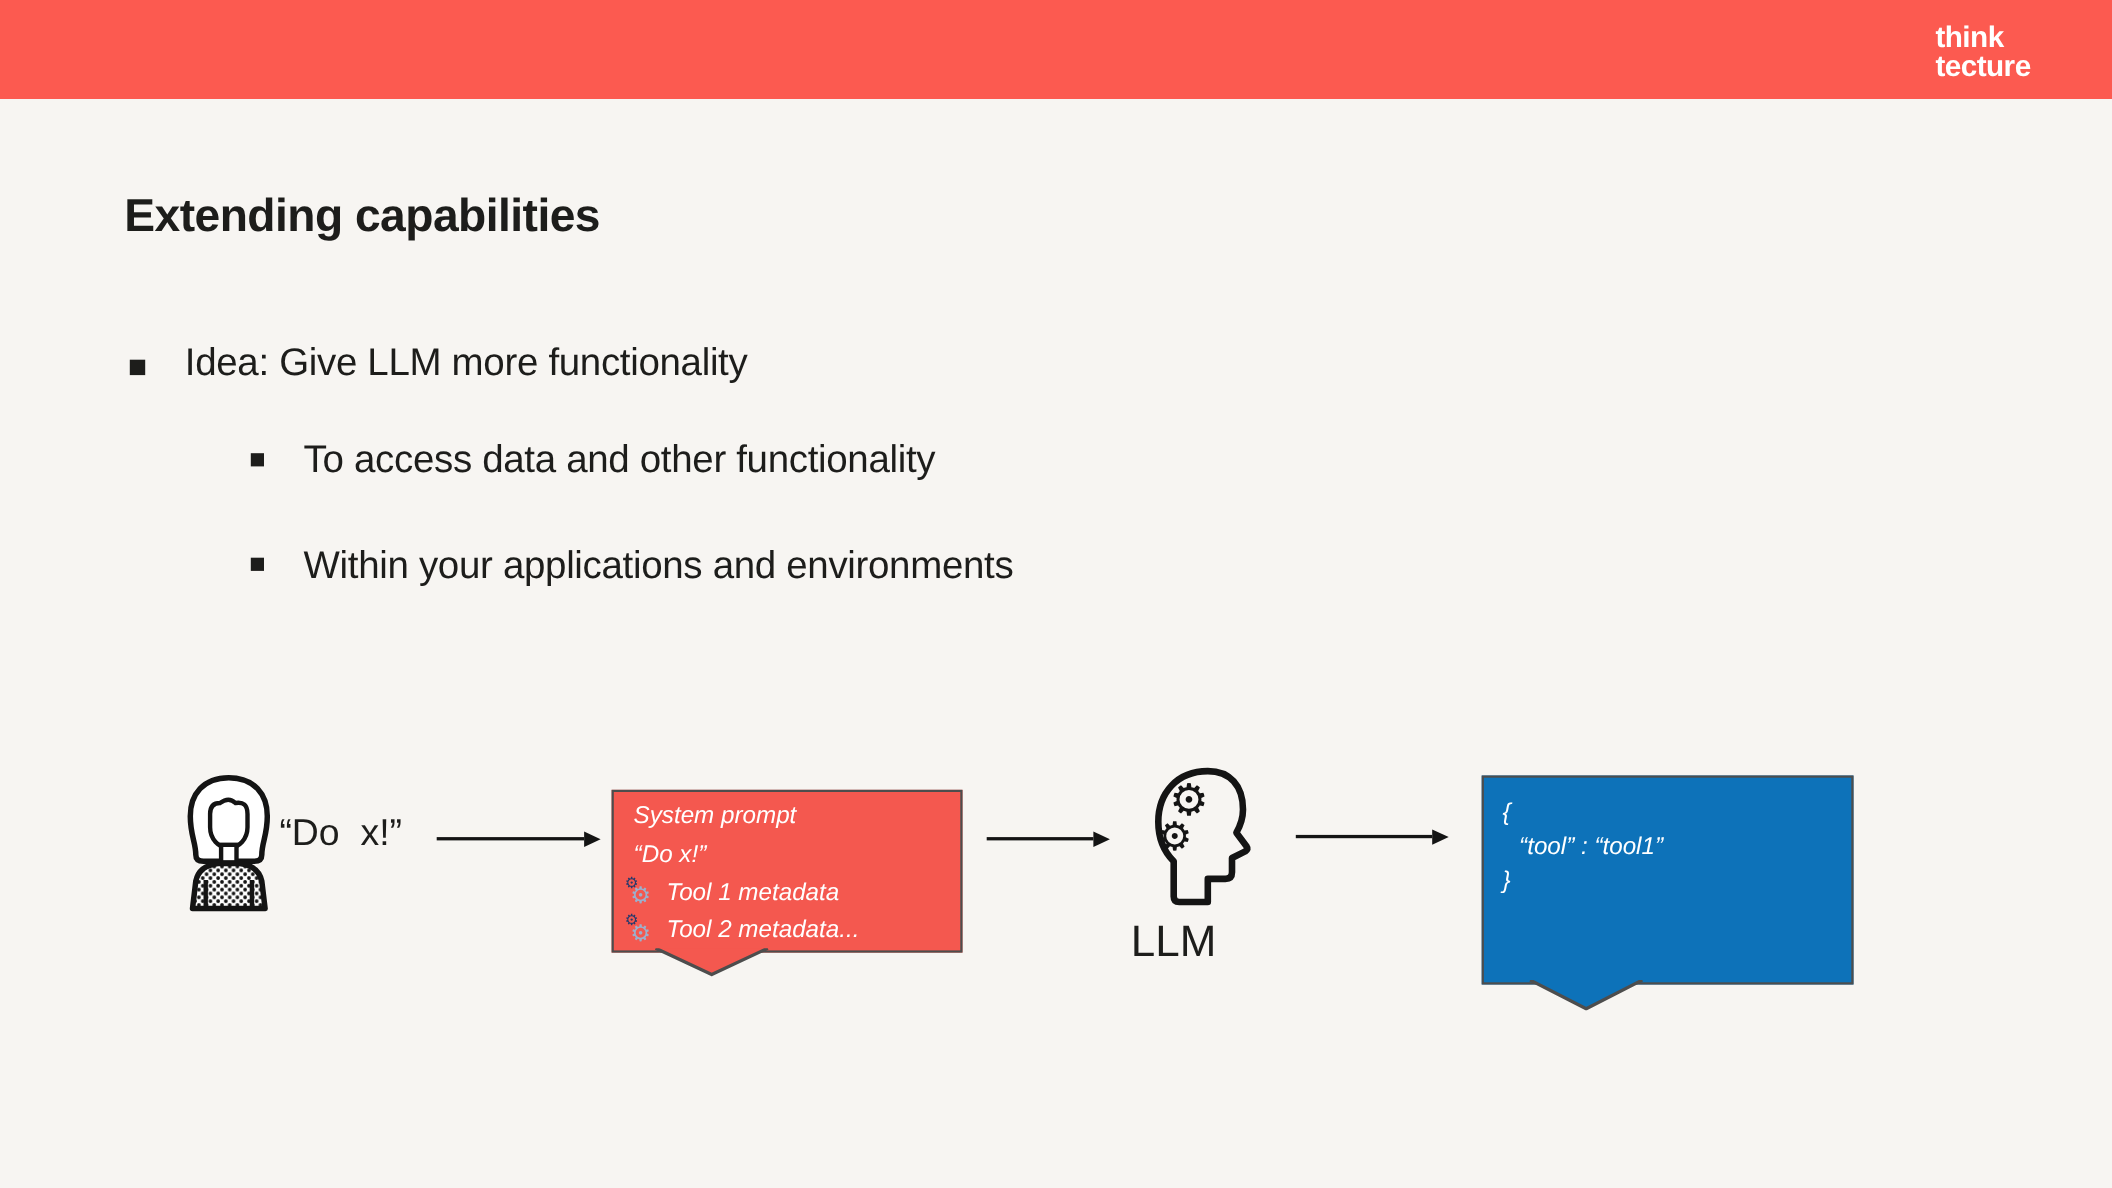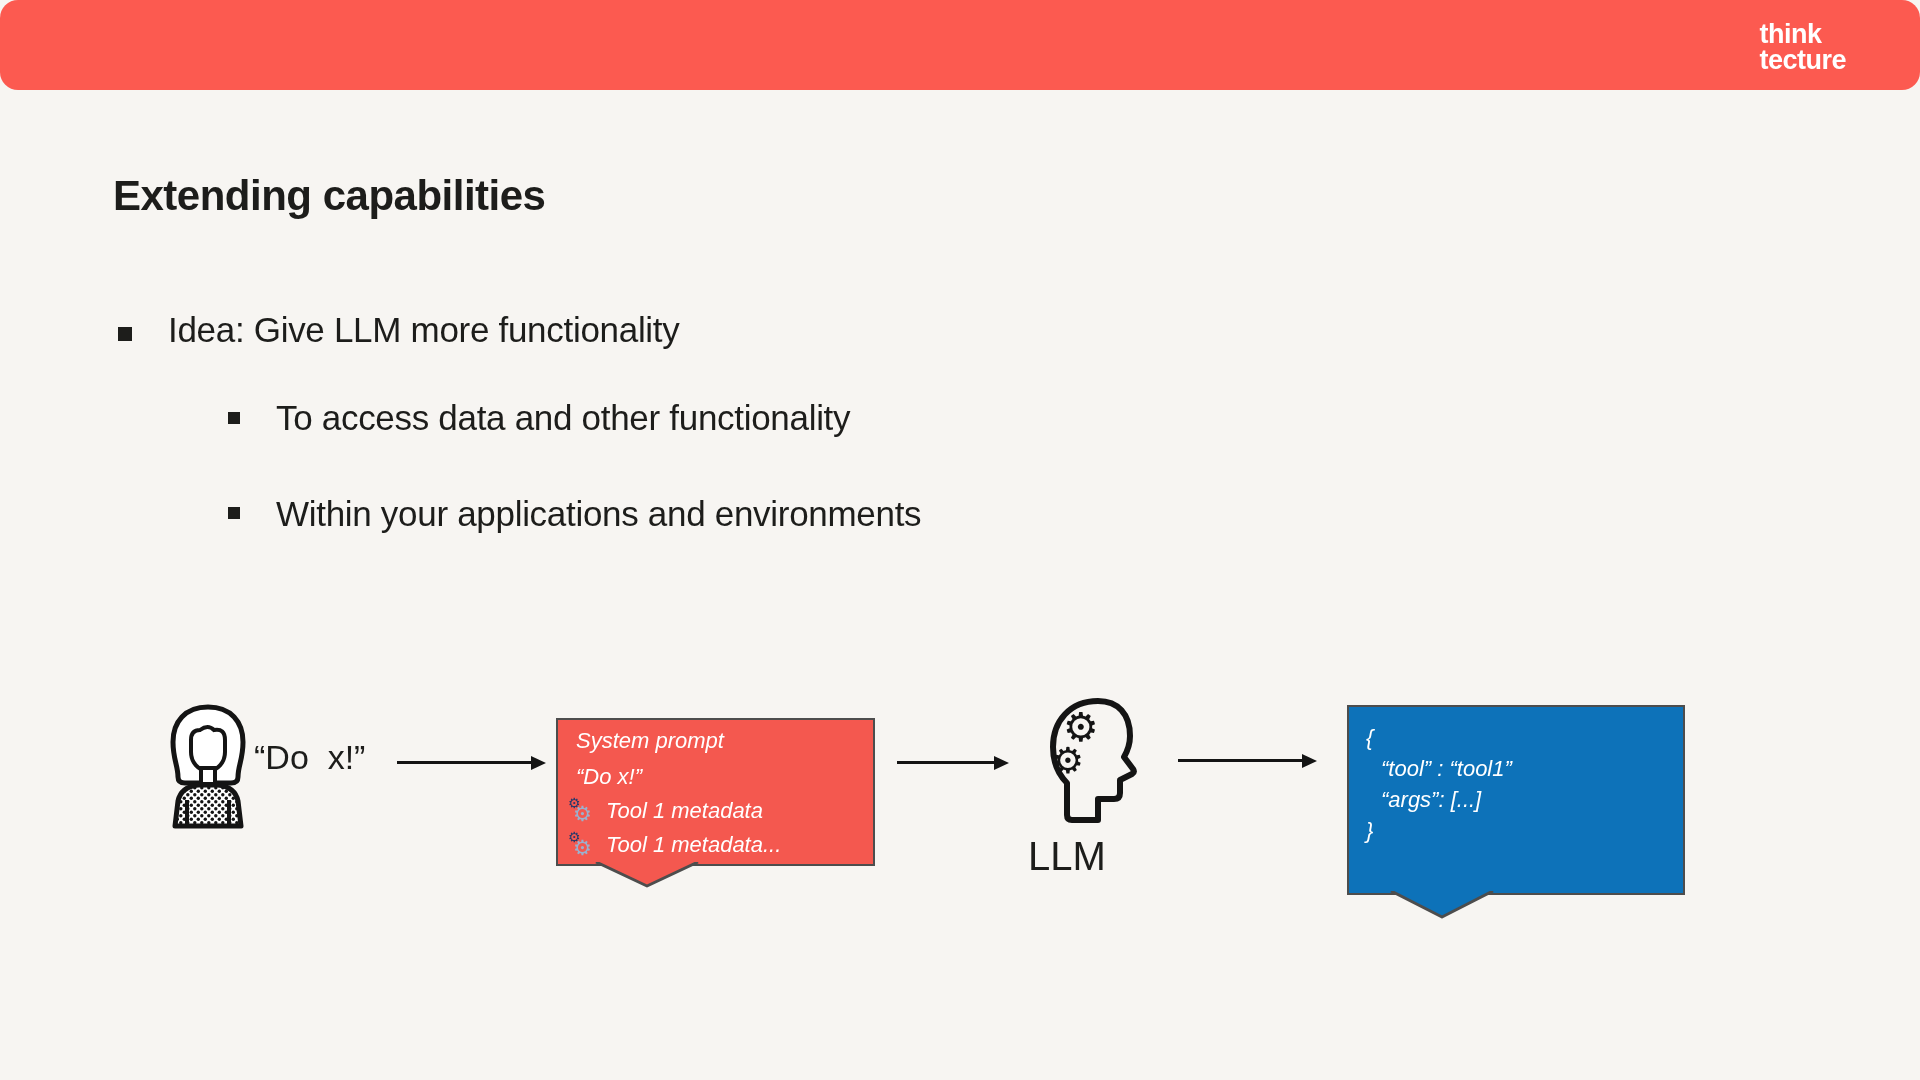--- a/index.html
+++ b/index.html
@@ -2,21 +2,21 @@
 <html><head>
 <meta charset="utf-8">
 <style>
   html,body { margin:0; padding:0; background:#e8e8e8; }
   .slide {
     position:relative; width:1920px; height:1080px; overflow:hidden;
     background:#f7f5f2; color:#1d1d1b;
     font-family:"Liberation Sans", sans-serif;
   }
   
-  .header-bar { position:absolute; left:0; top:0; width:1920px; height:90px; background:#fc5a50;border-radius:18px; }
+  .header-bar { position:absolute; left:0; top:0; width:1920px; height:90px; background:#fc5a50; }
   .logo { position:absolute; top:21px; right:74px; color:#ffffff; font-weight:bold;
           font-size:27px; line-height:26px; letter-spacing:-0.5px; }
   
   .title { position:absolute; left:113px; top:172px; font-size:42px; font-weight:bold; letter-spacing:-0.5px; }
   .sq { position:absolute; background:#1d1d1b; }
   .sq-main { left:118px; top:327px; width:14px; height:14px; }
   .sq-sub1 { left:228px; top:412px; width:12px; height:12px; }
   .sq-sub2 { left:228px; top:507px; width:12px; height:12px; }
   .bullet-text { position:absolute; font-size:35px; line-height:44px; letter-spacing:-0.3px; }
   .bt-main { left:168px; top:308px; }
@@ -103,21 +103,21 @@
         <span class="gear-sm">⚙</span>
         <span class="gear-lg">⚙</span>
       </span>
       <span>Tool 1 metadata</span>
     </div>
     <div class="tool-row tool-row-2">
       <span class="gears">
         <span class="gear-sm">⚙</span>
         <span class="gear-lg">⚙</span>
       </span>
-      <span>Tool 1 metadata...</span>
+      <span>Tool 2 metadata...</span>
     </div>
     <svg class="tail prompt-tail" width="104" height="30" viewBox="0 0 104 30">
       <path d="M1 0 L52 24 L103 0 Z" fill="#f4584f"></path>
       <path d="M1 0 L52 24 L103 0" fill="none" stroke="#4d4d4d" stroke-width="3" stroke-linejoin="round"></path>
     </svg>
   </div>
 
   <div class="arrow arrow-2"></div>
 
   <div class="head-icon">
@@ -127,21 +127,20 @@
       <text class="head-gear" x="30" y="77" font-size="36" fill="#141414" text-anchor="middle" font-family="DejaVu Sans">⚙</text>
     </svg>
   </div>
   <div class="llm-label">LLM</div>
 
   <div class="arrow arrow-3"></div>
 
   <div class="bubble response-bubble">
     <div class="rb-line">{</div>
     <div class="rb-line inner">“tool” : “tool1”</div>
-    <div class="rb-line inner">“args”: [...]</div>
     <div class="rb-line">}</div>
     <svg class="tail response-tail" width="104" height="32" viewBox="0 0 104 32">
       <path d="M1 0 L52 26 L103 0 Z" fill="#0d72b9"></path>
       <path d="M1 0 L52 26 L103 0" fill="none" stroke="#4d4d4d" stroke-width="3" stroke-linejoin="round"></path>
     </svg>
   </div>
 
 </div>
 
 </body></html>

